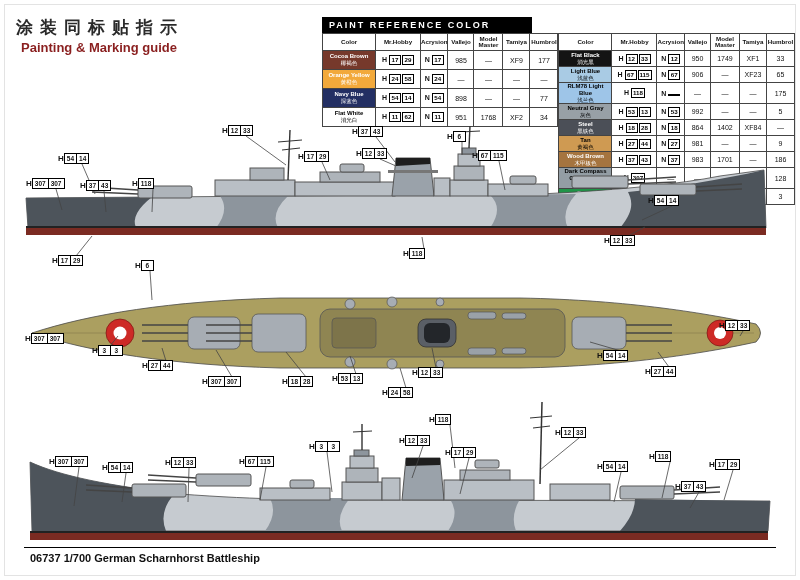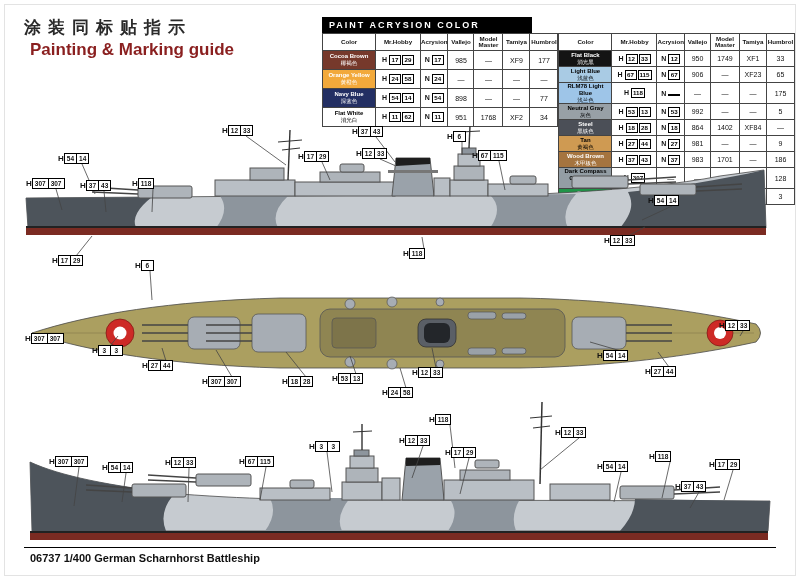--- a/index.html
+++ b/index.html
@@ -1,22 +1,22 @@
 <!DOCTYPE html>
 <html><head>
 <meta charset="utf-8">
 <style>
   html,body{margin:0;padding:0;background:#fff;}
   #page{position:relative;width:800px;height:580px;background:#ffffff;overflow:hidden;
         font-family:"Liberation Sans",sans-serif;color:#111;}
   #page-frame{position:absolute;inset:4px;border:1px solid #e3e3e3;pointer-events:none;}
 
   
-  #title-cn{position:absolute;left:24px;top:16px;font-size:17px;font-weight:bold;letter-spacing:7px;color:#2a2a2a;}
-  #title-en{position:absolute;left:30px;top:40px;font-size:17px;font-weight:bold;color:#8a1f1f;}
+  #title-cn{position:absolute;left:16px;top:16px;font-size:17px;font-weight:bold;letter-spacing:7px;color:#2a2a2a;}
+  #title-en{position:absolute;left:21px;top:40px;font-size:13px;font-weight:bold;color:#8a1f1f;}
 
   
   #paint-table{position:absolute;left:322px;top:17px;}
   .pt-title{background:#000;color:#fff;font-size:9px;font-weight:bold;letter-spacing:2px;
             width:196px;padding:2px 6px;border:1px solid #000;}
   .pt-body{display:flex;align-items:flex-start;}
   .pt-body table{border-collapse:collapse;font-size:7.5px;table-layout:fixed;}
   .pt-body th{border:1px solid #444;font-size:6.2px;font-weight:bold;line-height:1.05;padding:0;height:16px;background:#fff;}
   .pt-body td{border:1px solid #444;text-align:center;vertical-align:middle;padding:0 1px;font-size:7px;background:#fff;}
   #pt-left td{height:18px;} #pt-right td{height:15px;}
@@ -54,21 +54,21 @@
 </head>
 <body>
 
 <div id="page">
   <div id="page-frame"></div>
 
   <div id="title-cn">涂装同标贴指示</div>
   <div id="title-en">Painting &amp; Marking guide</div>
 
   <div id="paint-table">
-    <div class="pt-title">PAINT  ACRYSION  COLOR</div>
+    <div class="pt-title">PAINT  REFERENCE  COLOR</div>
     <div class="pt-body">
       <table id="pt-left">
           <tbody>
             <tr>
               <th>Color</th>
               <th>Mr.Hobby</th>
               <th>Acrysion</th>
               <th>Vallejo</th>
               <th>Model Master</th>
               <th>Tamiya</th>
@@ -639,14 +639,14 @@
         <i>29</i>
       </div>
       <div class="callout" style="left: 675px; top: 481px;">
         <b>H</b>
         <i>37</i>
         <i>43</i>
       </div>
     </div>
 
   <div id="footer-rule"></div>
-  <div id="kit-info">06737 1/400 German Scharnhorst Battleship</div>
+  <div id="kit-info">06737 1/700 German Scharnhorst Battleship</div>
 </div>
 
 </body></html>

